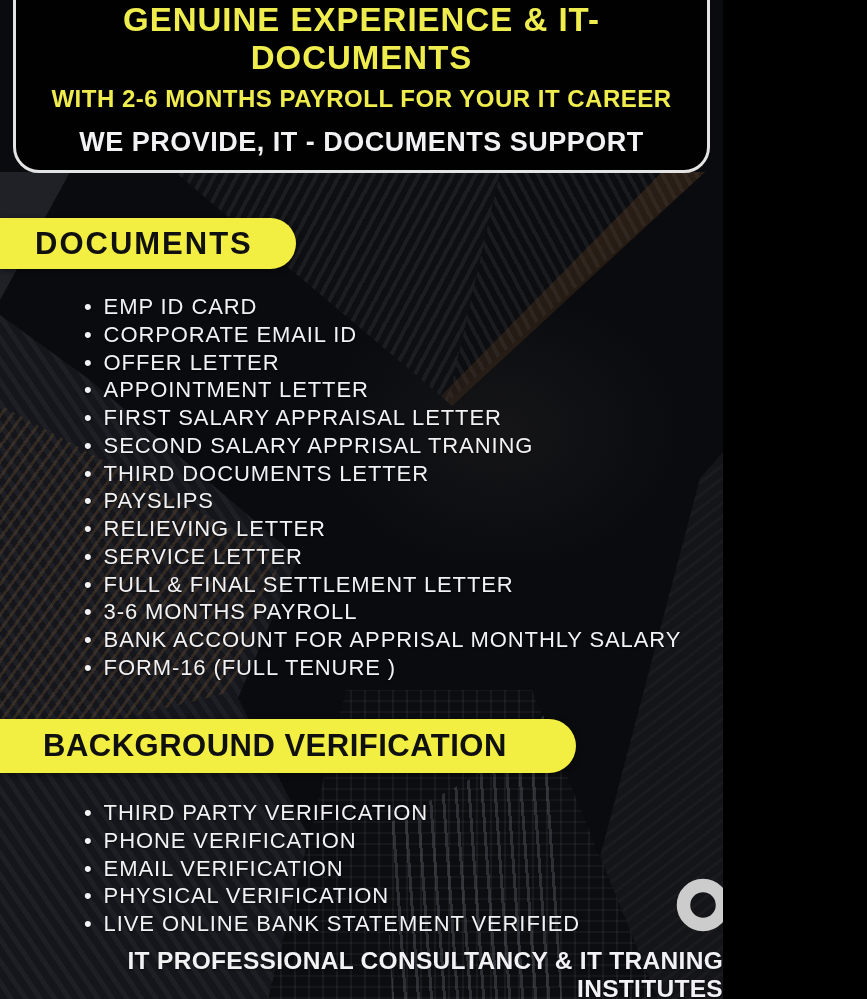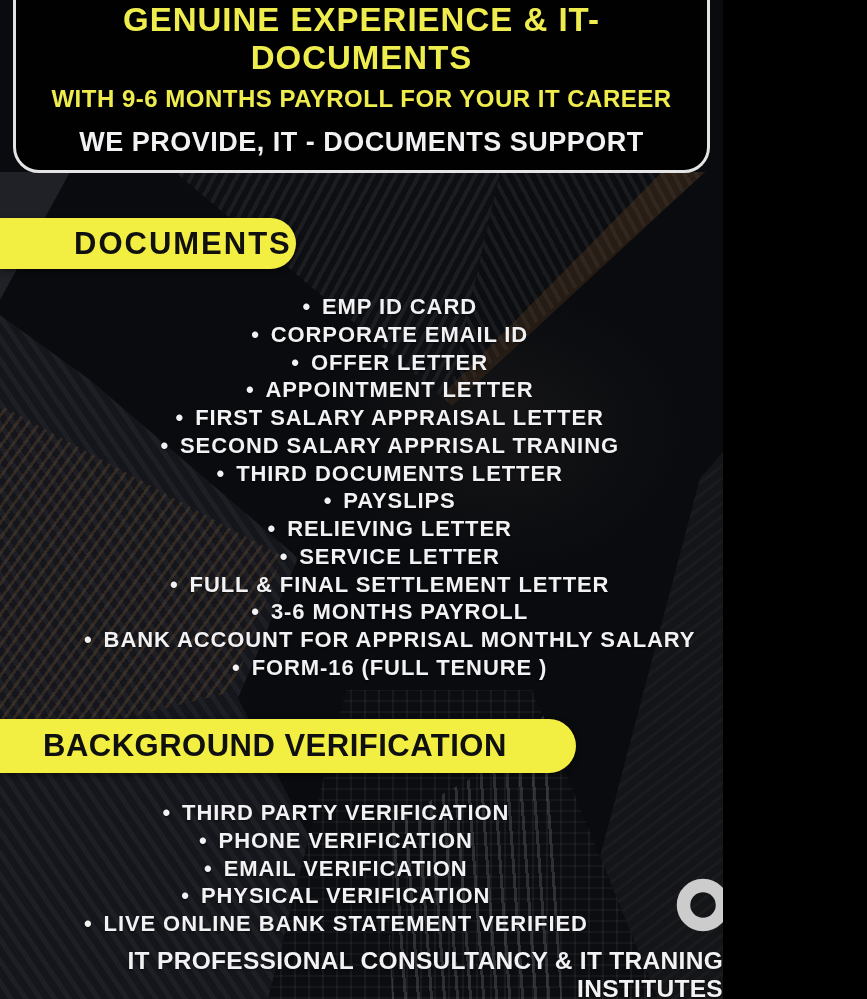--- a/index.html
+++ b/index.html
@@ -54,31 +54,30 @@
   }
   .banner .l1{font-size:33px;font-weight:bold;letter-spacing:1px;color:var(--headline-yellow);}
   .banner .l2{font-size:24px;font-weight:bold;letter-spacing:.5px;color:var(--headline-yellow);}
   .banner .l3{font-size:27px;font-weight:bold;letter-spacing:.5px;color:var(--text-white);margin-top:6px;}
   
   .pill{
     position:absolute;left:0;background:var(--accent-yellow);color:var(--pill-text);
     font-weight:bold;display:flex;align-items:center;border-radius:0 27px 27px 0;
     box-shadow:0 2px 6px rgba(0,0,0,.45);
   }
-  .pill.doc{top:218px;width:296px;height:51px;font-size:31px;letter-spacing:2px;padding-left:74px;}
+  .pill.doc{top:218px;width:296px;height:51px;font-size:31px;letter-spacing:2px;padding-left:35px;}
   .pill.bgv{top:719px;width:576px;height:54px;font-size:31px;letter-spacing:.5px;padding-left:43px;}
   
   ul.blist{position:absolute;left:84px;list-style:none;}
   ul.blist.doc{top:293px;}
   ul.blist.bgv{top:799px;}
   ul.blist li{
     height:27.75px;line-height:27.75px;white-space:nowrap;
-    font-size:22px;font-weight:bold;letter-spacing:.9px;color:var(--text-white);
+    font-size:22px;font-weight:normal;letter-spacing:.9px;color:var(--text-white);
     text-shadow:0 1px 2px rgba(0,0,0,.55);
-    text-align:center;
   }
   ul.blist .blt{display:inline-block;margin-right:11px;font-size:22px;}
   
   .footer{
     position:absolute;left:0;right:0;top:947px;text-align:right;
     font-size:24.5px;font-weight:bold;letter-spacing:.3px;color:var(--text-white);
     text-shadow:0 1px 2px rgba(0,0,0,.55);
   }
   
   .wm{position:absolute;left:670px;top:858px;width:165px;height:98px;opacity:.95;}
@@ -97,21 +96,21 @@
     <div class="b-left-sliver"></div>
     <div class="b-left"></div>
     <div class="b-left-brown"></div>
     <div class="b-right"></div>
     <div class="b-tower"></div>
     <div class="b-tower-light"></div>
   </div>
 
   <div class="banner">
     <div class="l1">GENUINE EXPERIENCE &amp; IT-DOCUMENTS</div>
-    <div class="l2">WITH 9-6 MONTHS PAYROLL FOR YOUR IT CAREER</div>
+    <div class="l2">WITH 2-6 MONTHS PAYROLL FOR YOUR IT CAREER</div>
     <div class="l3">WE PROVIDE, IT - DOCUMENTS SUPPORT</div>
   </div>
 
   <div class="pill doc">DOCUMENTS</div>
   <ul class="blist doc">
       <li><span class="blt">•</span><span>EMP ID CARD</span></li>
       <li><span class="blt">•</span><span>CORPORATE EMAIL ID</span></li>
       <li><span class="blt">•</span><span>OFFER LETTER</span></li>
       <li><span class="blt">•</span><span>APPOINTMENT LETTER</span></li>
       <li><span class="blt">•</span><span>FIRST SALARY APPRAISAL LETTER</span></li>

